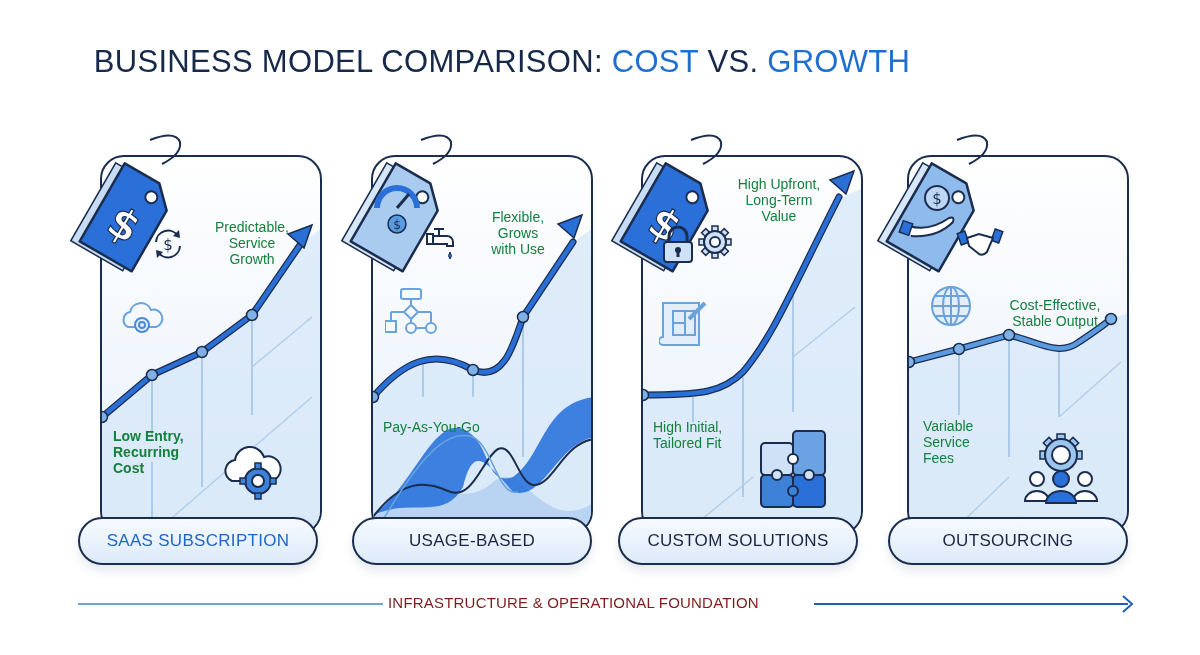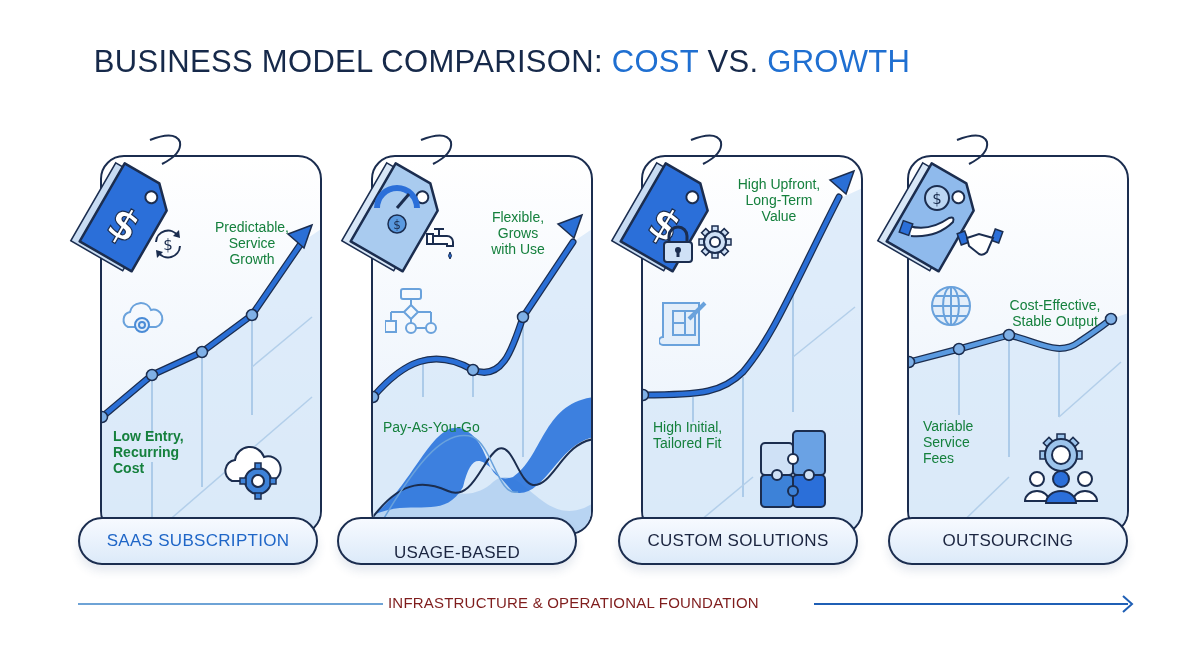--- a/index.html
+++ b/index.html
@@ -189,21 +189,21 @@
   <svg style="position:absolute;left:92px;top:96px;" width="32" height="40">
     <g fill="#ffffff" stroke="#1b2d4f" stroke-width="2">
       <rect x="2" y="10" width="6" height="10"></rect>
         <path d="M8,12 h14 a6,6 0 0 1 6,6 v4 h-6 v-2 h-14 z"></path>
       <line x1="14" y1="6" x2="14" y2="12"></line>
         <line x1="9" y1="5" x2="19" y2="5"></line>
     </g>
     <path d="M25,28 q3,4 0,7 q-3,-3 0,-7 z" fill="#2b6fd9" stroke="#1b2d4f" stroke-width="1"></path>
   </svg>
 </div>
-<div class="pill" style="left:337px;align-items:flex-end;">
+<div class="pill" style="left:352px;">
   <span>USAGE-BASED</span>
 </div>
 
 <div class="card" style="left:641px;">
   <svg class="chart" width="222" height="380">
     <path d="M0,238 C60,238 80,235 100,215 C130,180 150,130 200,40 L222,30 L222,380 L0,380 Z" fill="#d6e7f8" opacity="0.75"></path>
     <line x1="50" y1="240" x2="50" y2="265" stroke="#9cc0e3" stroke-width="1.5"></line>
     <line x1="100" y1="220" x2="100" y2="340" stroke="#9cc0e3" stroke-width="1.5"></line>
     <line x1="150" y1="130" x2="150" y2="255" stroke="#9cc0e3" stroke-width="1.5"></line>
     <line x1="40" y1="378" x2="110" y2="320" stroke="#b3cfea" stroke-width="1.5"></line>

